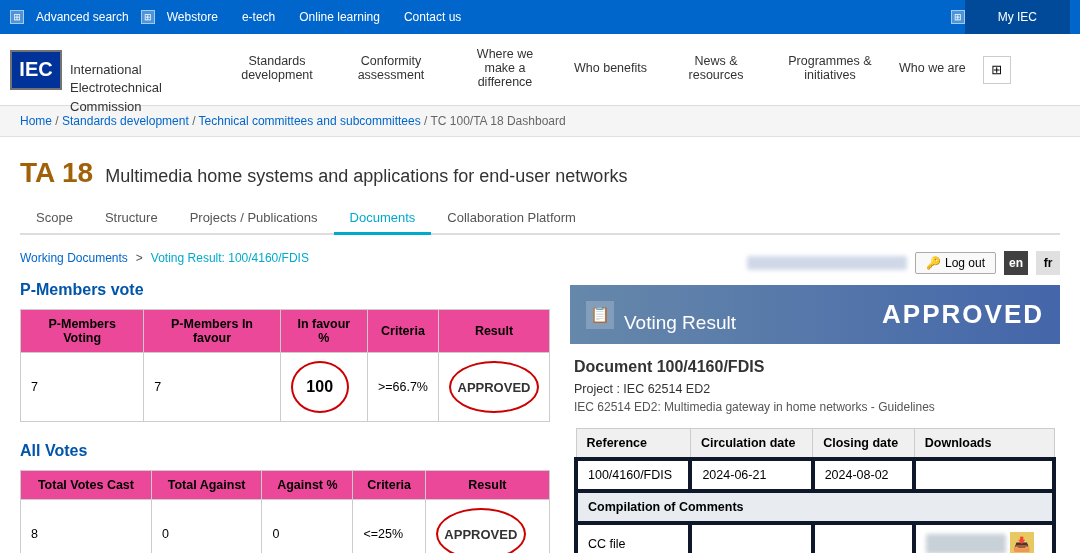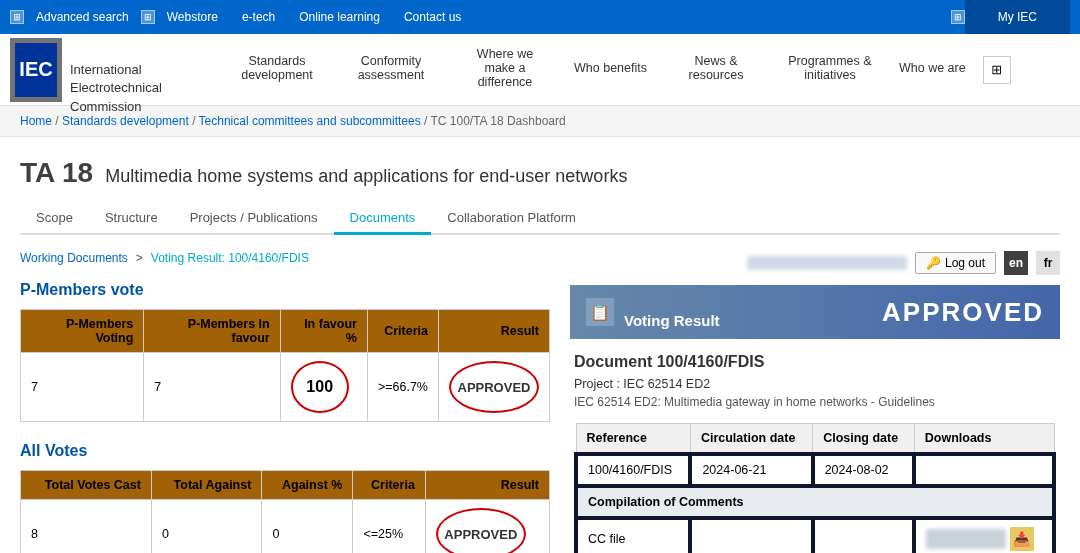--- a/index.html
+++ b/index.html
@@ -62,25 +62,25 @@
       gap: 8px;
       margin-right: 30px;
       min-width: 180px;
     }
     .logo-box {
       background: #003399;
       color: #fff;
       font-weight: bold;
       font-size: 20px;
       width: 52px;
-      height: 64px;
-      display: flex;
-      align-items: center;
-      justify-content: center;
-      border: 5px solid #737373;
+      height: 40px;
+      display: flex;
+      align-items: center;
+      justify-content: center;
+      border: 2px solid #737373;
     }
     .logo-text {
       font-size: 13px;
       color: #333;
       line-height: 1.4;
       margin-top: 38px;
     }
     .nav-items {
       display: flex;
       align-items: center;
@@ -128,21 +128,21 @@
 
     .page-title {
       display: flex;
       align-items: baseline;
       gap: 12px;
       margin-bottom: 14px;
     }
     .title-code {
       font-size: 28px;
       font-weight: bold;
-      color: #404040;
+      color: #a16207;
     }
     .title-desc {
       font-size: 18px;
       color: #333;
     }
 
     
     .tabs {
       display: flex;
       border-bottom: 2px solid #ddd;
@@ -189,24 +189,24 @@
     }
 
     
     .vote-table {
       width: 100%;
       border-collapse: collapse;
       margin-bottom: 20px;
       font-size: 12.5px;
     }
     .vote-table th {
-      background: #a16207;
+      background: #ec4899;
       border: 1px solid #ccc;
       padding: 7px 10px;
-      text-align: right;
+      text-align: center;
       font-weight: 600;
     }
     .vote-table td {
       border: 1px solid #ccc;
       padding: 8px 10px;
       text-align: left;
     }
 
     
     .circle-cell {
@@ -261,22 +261,22 @@
       width: 28px;
       height: 28px;
       background: rgba(255,255,255,0.2);
       display: flex;
       align-items: center;
       justify-content: center;
       font-size: 16px;
       color: #fff;
     }
     .voting-result-title {
-      font-size: 15px;
-      font-weight: 700;
+      font-size: 19px;
+      font-weight: 400;
       color: #fff;
       margin-top: 17px;
     }
     .approved-badge {
       font-size: 26px;
       font-weight: bold;
       color: #fff;
       letter-spacing: 2px;
     }
 

